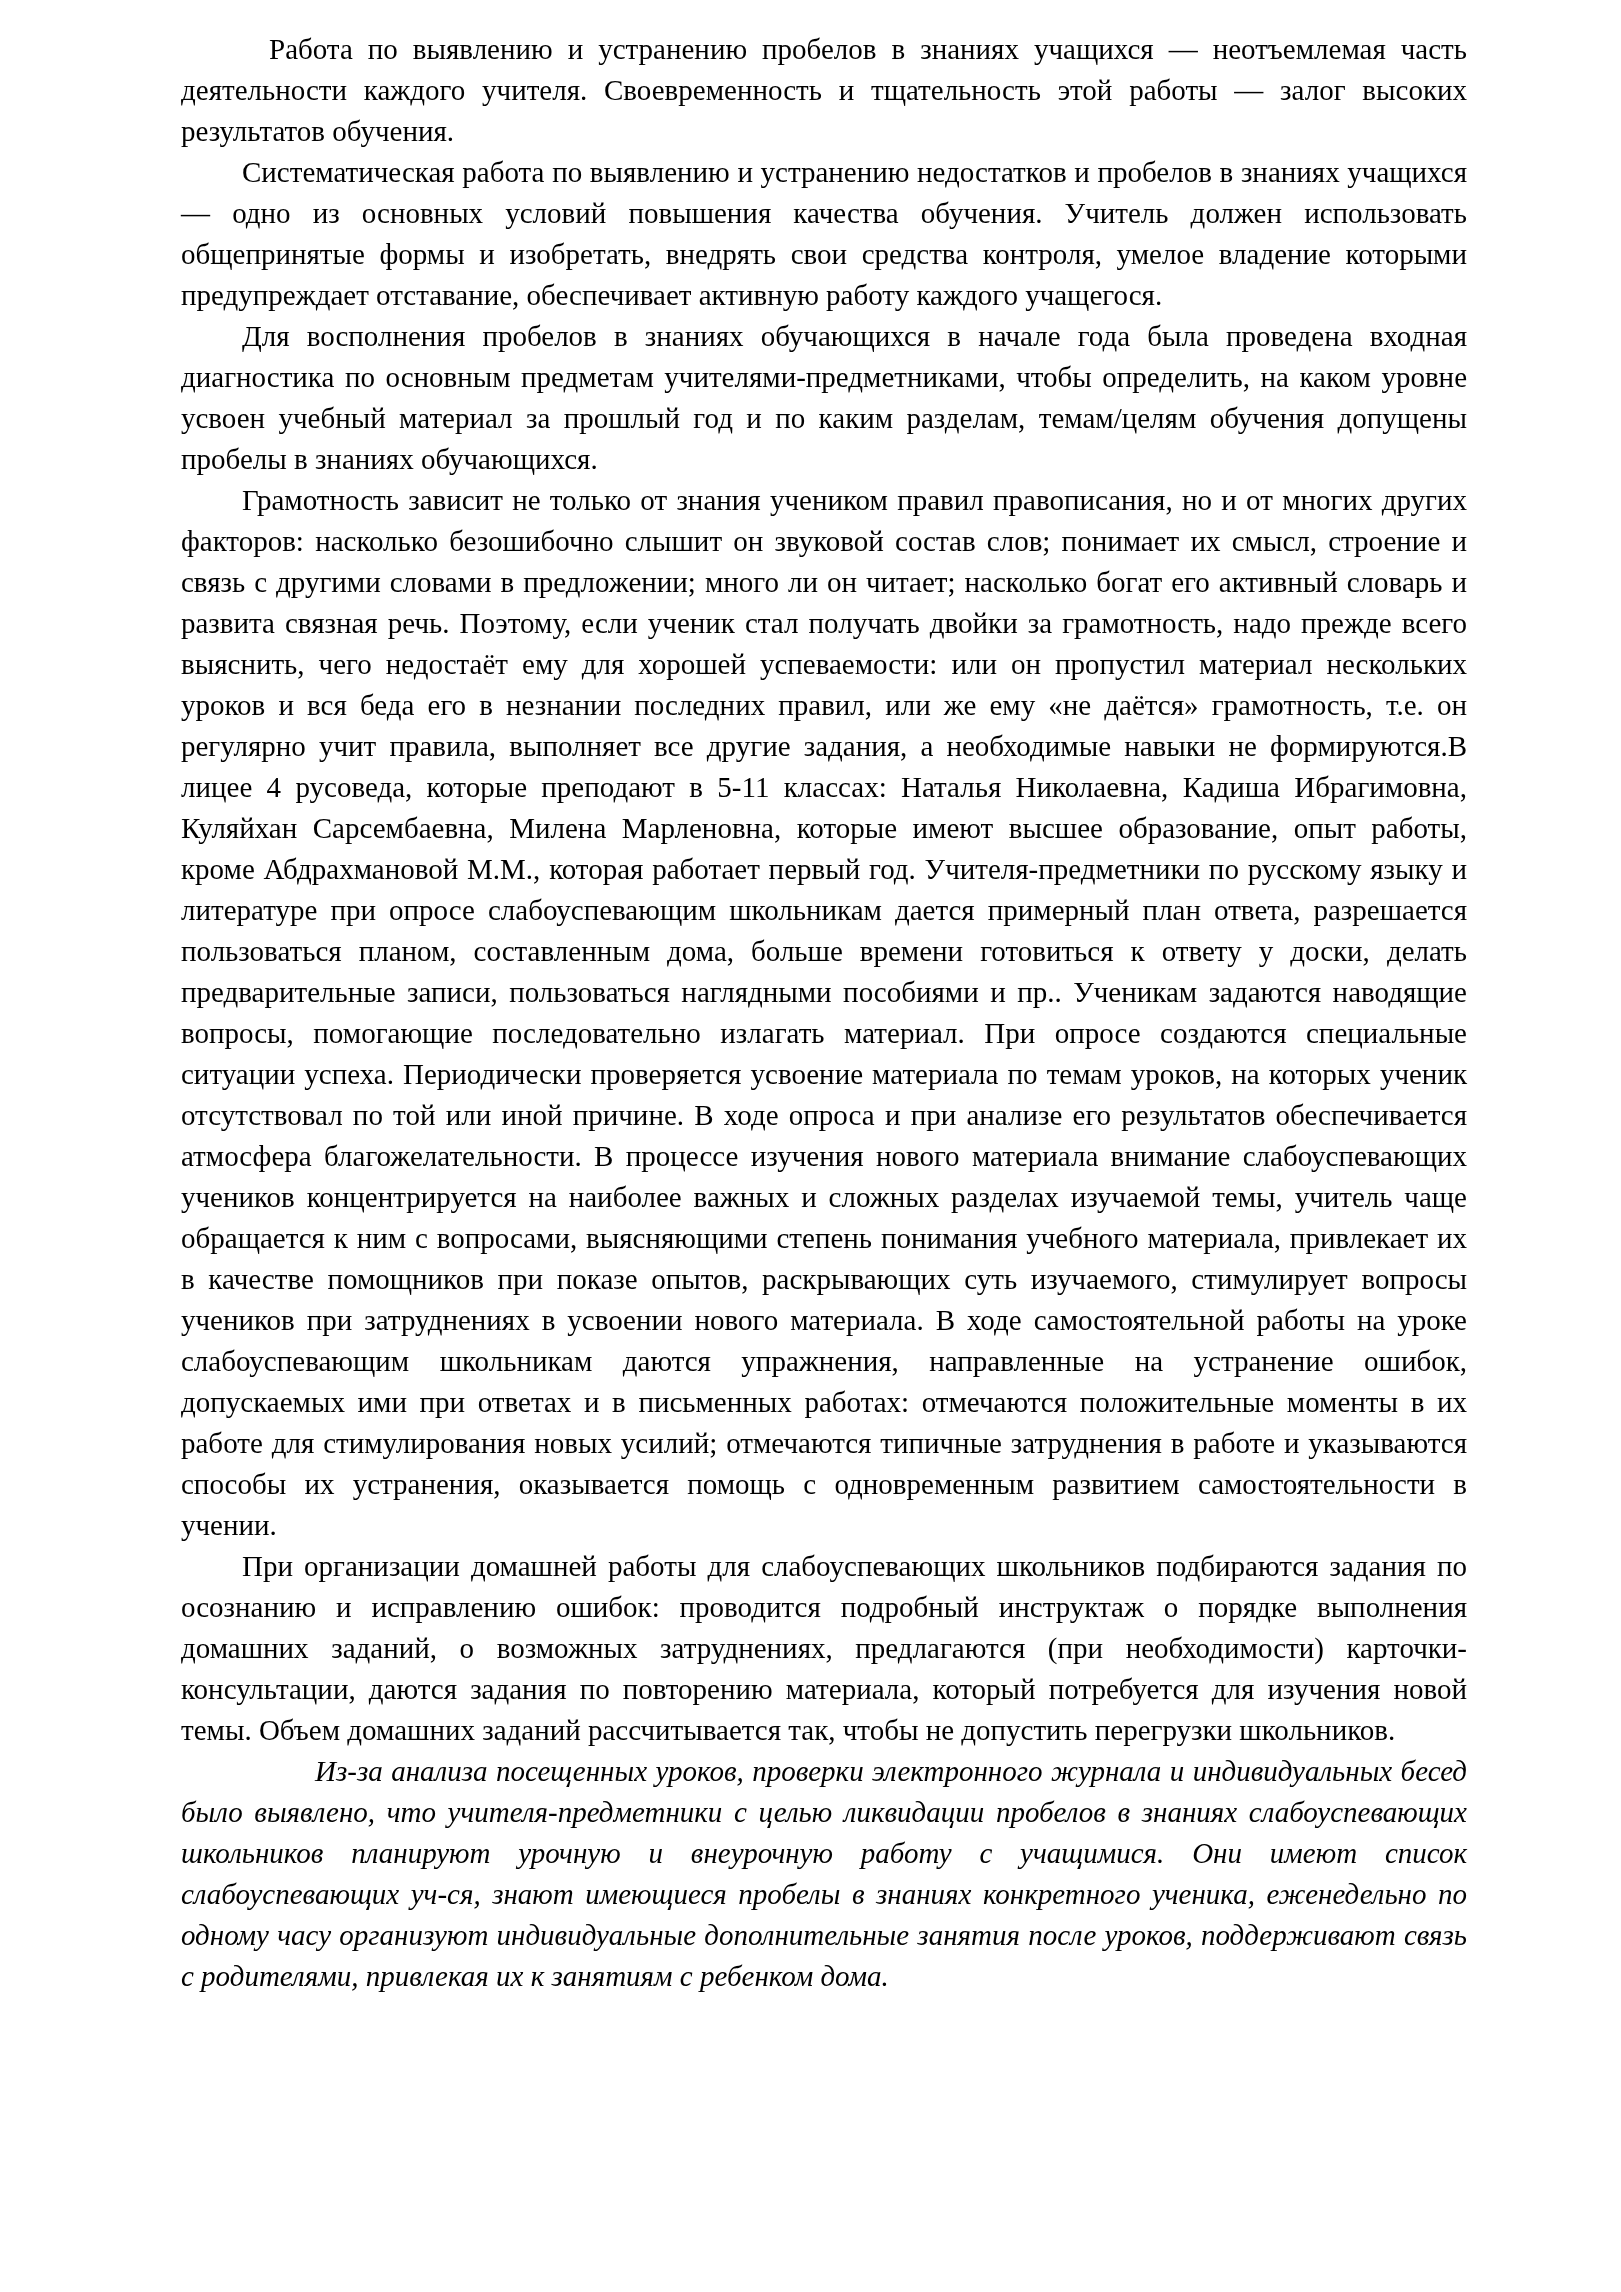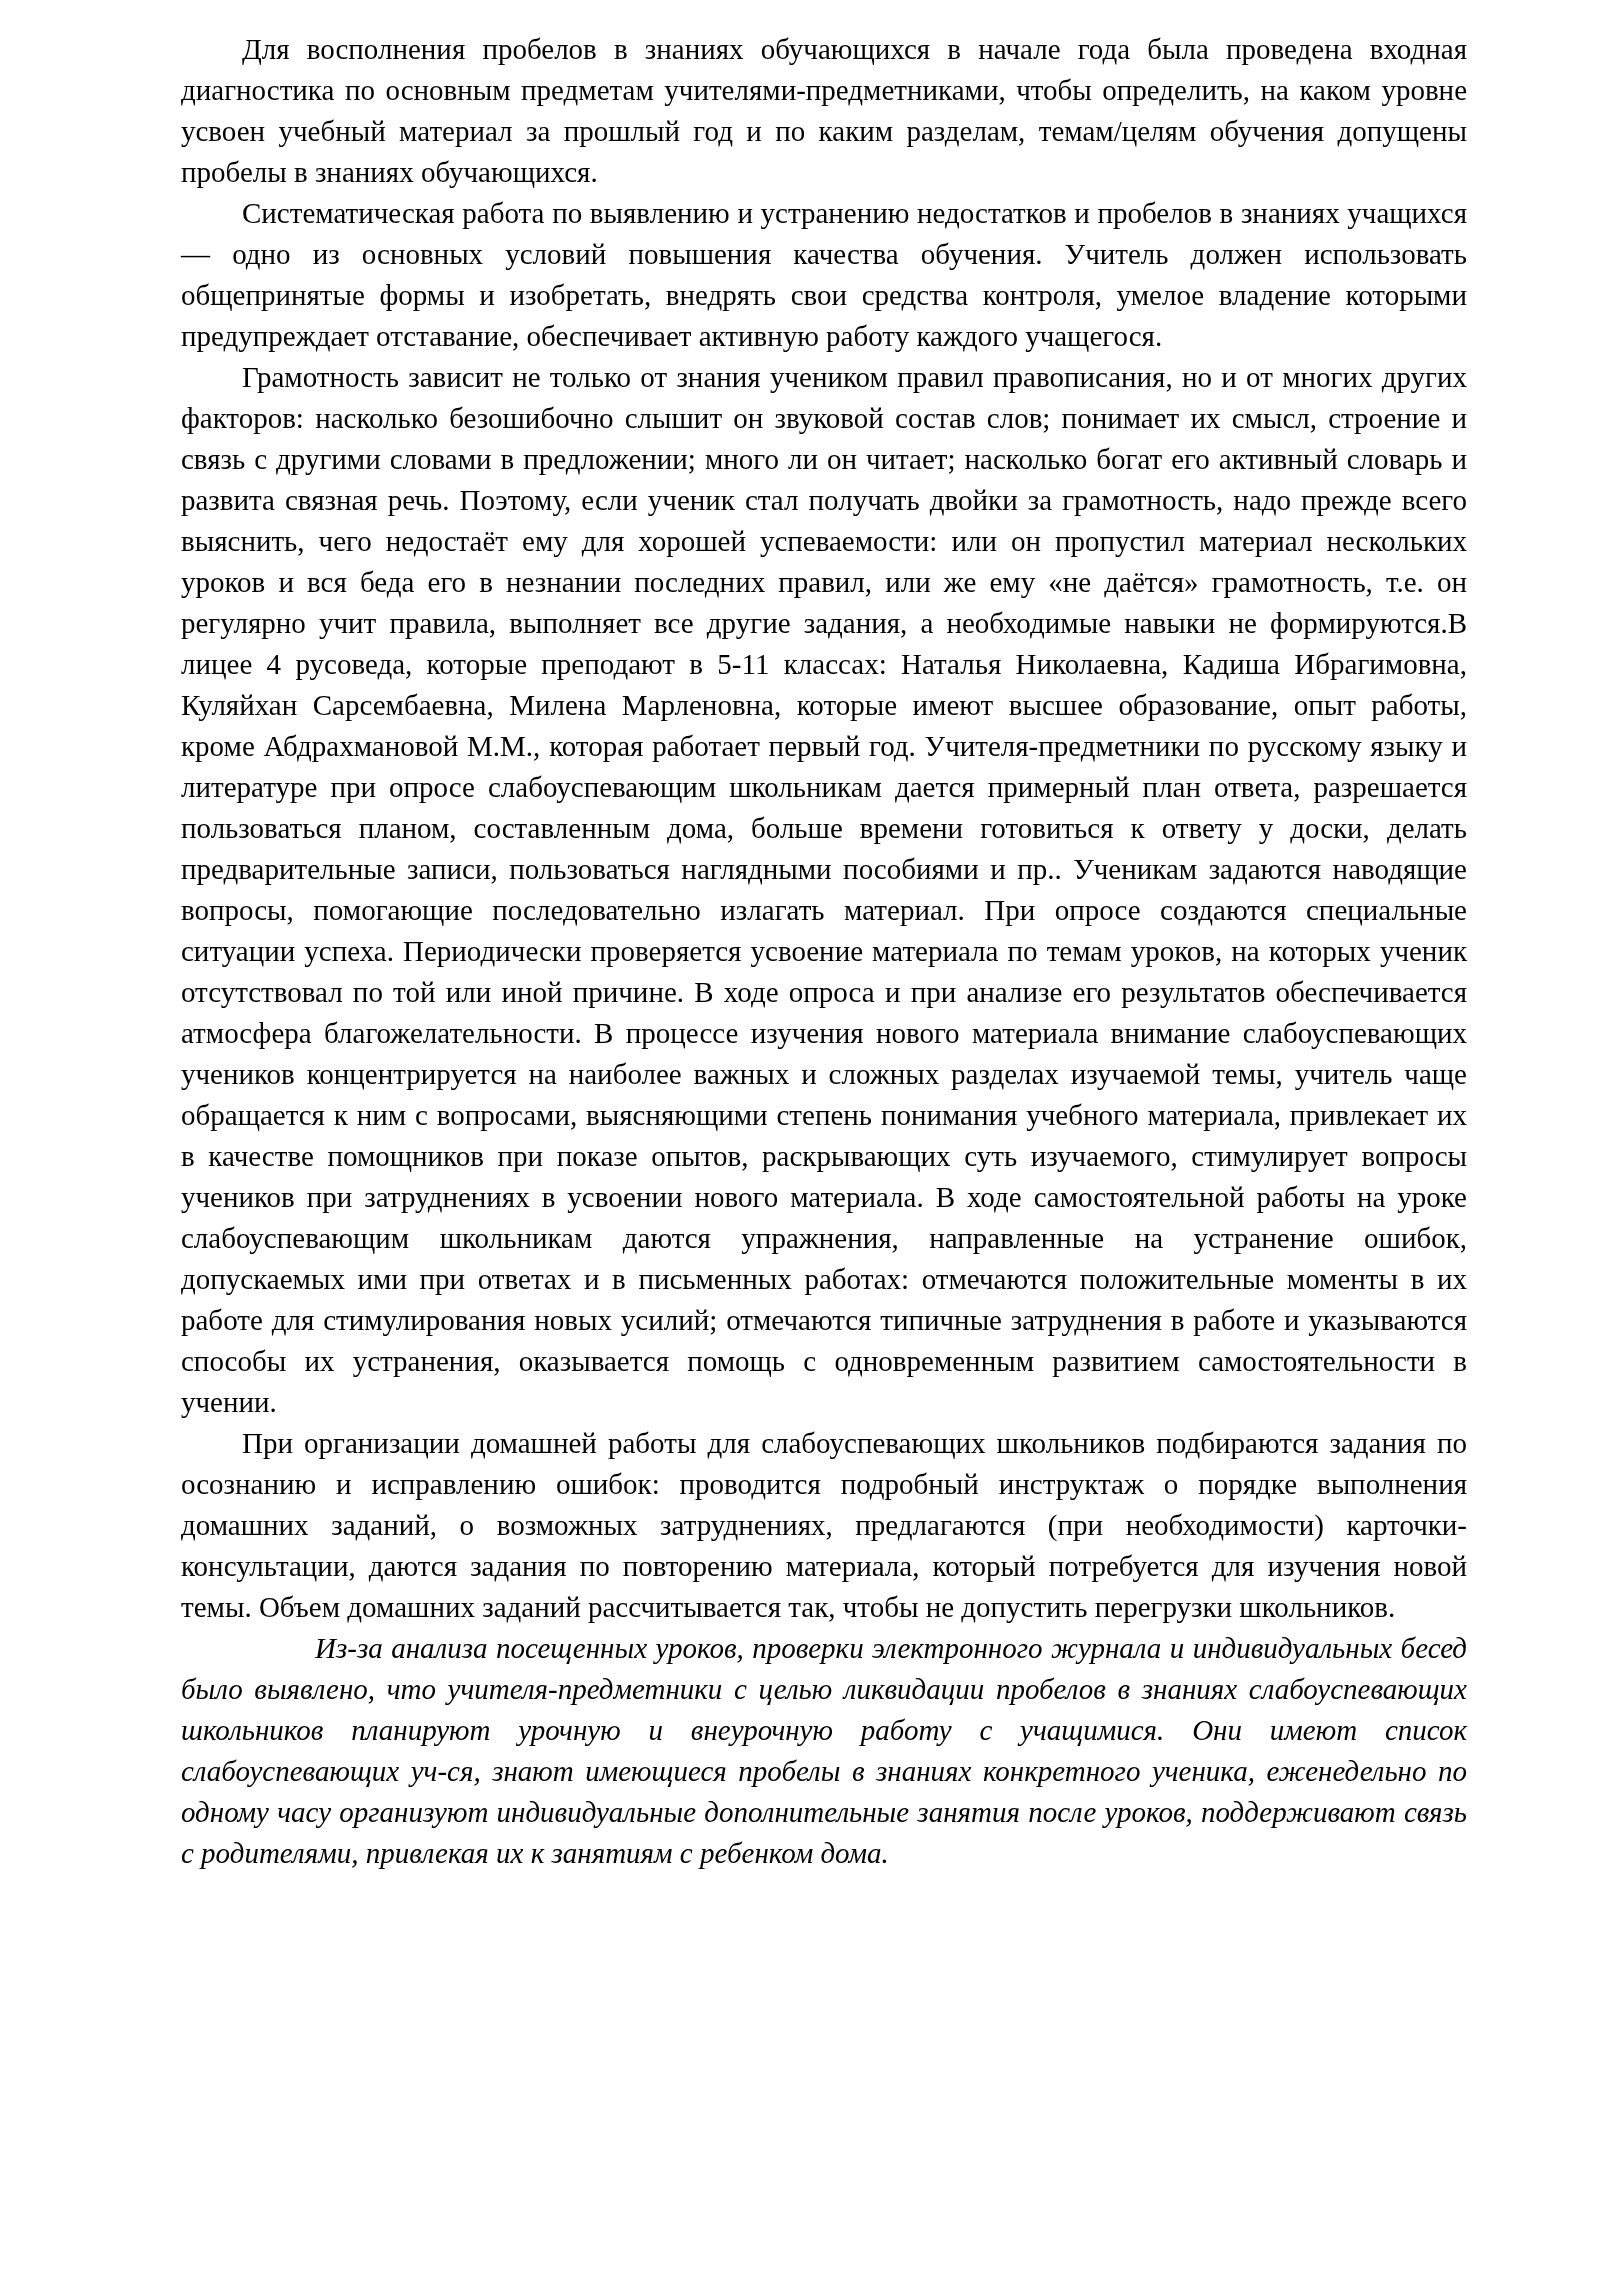--- a/index.html
+++ b/index.html
@@ -28,20 +28,21 @@
   }
   .indent-lg  { text-indent: 88px; }
   .indent-std { text-indent: 61px; }
   .indent-xl  { text-indent: 134px; font-style: italic; }
 </style>
 </head>
 <body>
 
 <div class="page">
   <div class="doc-text">
+    <p class="indent-lg">Работа по выявлению и устранению пробелов в знаниях учащихся — неотъемлемая часть деятельности каждого учителя. Своевременность и тщательность этой работы — залог высоких результатов обучения.</p>
+    <p class="indent-std">Систематическая работа по выявлению и устранению недостатков и пробелов в знаниях учащихся — одно из основных условий повышения качества обучения. Учитель должен использовать общепринятые формы и изобретать, внедрять свои средства контроля, умелое владение которыми предупреждает отставание, обеспечивает активную работу каждого учащегося.</p>
     <p class="indent-std">Для восполнения пробелов в знаниях обучающихся в начале года была проведена входная диагностика по основным предметам учителями-предметниками, чтобы определить, на каком уровне усвоен учебный материал за прошлый год и по каким разделам, темам/целям обучения допущены пробелы в знаниях обучающихся.</p>
-    <p class="indent-std">Систематическая работа по выявлению и устранению недостатков и пробелов в знаниях учащихся — одно из основных условий повышения качества обучения. Учитель должен использовать общепринятые формы и изобретать, внедрять свои средства контроля, умелое владение которыми предупреждает отставание, обеспечивает активную работу каждого учащегося.</p>
     <p class="indent-std">Грамотность зависит не только от знания учеником правил правописания, но и от многих других факторов: насколько безошибочно слышит он звуковой состав слов; понимает их смысл, строение и связь с другими словами в предложении; много ли он читает; насколько богат его активный словарь и развита связная речь. Поэтому, если ученик стал получать двойки за грамотность, надо прежде всего выяснить, чего недостаёт ему для хорошей успеваемости: или он пропустил материал нескольких уроков и вся беда его в незнании последних правил, или же ему «не даётся» грамотность, т.е. он регулярно учит правила, выполняет все другие задания, а необходимые навыки не формируются.В лицее 4 русоведа, которые преподают в 5-11 классах: Наталья Николаевна, Кадиша Ибрагимовна, Куляйхан Сарсембаевна, Милена Марленовна, которые имеют высшее образование, опыт работы, кроме Абдрахмановой М.М., которая работает первый год. Учителя-предметники по русскому языку и литературе при опросе слабоуспевающим школьникам дается примерный план ответа, разрешается пользоваться планом, составленным дома, больше времени готовиться к ответу у доски, делать предварительные записи, пользоваться наглядными пособиями и пр.. Ученикам задаются наводящие вопросы, помогающие последовательно излагать материал. При опросе создаются специальные ситуации успеха. Периодически проверяется усвоение материала по темам уроков, на которых ученик отсутствовал по той или иной причине. В ходе опроса и при анализе его результатов обеспечивается атмосфера благожелательности. В процессе изучения нового материала внимание слабоуспевающих учеников концентрируется на наиболее важных и сложных разделах изучаемой темы, учитель чаще обращается к ним с вопросами, выясняющими степень понимания учебного материала, привлекает их в качестве помощников при показе опытов, раскрывающих суть изучаемого, стимулирует вопросы учеников при затруднениях в усвоении нового материала. В ходе самостоятельной работы на уроке слабоуспевающим школьникам даются упражнения, направленные на устранение ошибок, допускаемых ими при ответах и в письменных работах: отмечаются положительные моменты в их работе для стимулирования новых усилий; отмечаются типичные затруднения в работе и указываются способы их устранения, оказывается помощь с одновременным развитием самостоятельности в учении.</p>
     <p class="indent-std">При организации домашней работы для слабоуспевающих школьников подбираются задания по осознанию и исправлению ошибок: проводится подробный инструктаж о порядке выполнения домашних заданий, о возможных затруднениях, предлагаются (при необходимости) карточки-консультации, даются задания по повторению материала, который потребуется для изучения новой темы. Объем домашних заданий рассчитывается так, чтобы не допустить перегрузки школьников.</p>
     <p class="indent-xl">Из-за анализа посещенных уроков, проверки электронного журнала и индивидуальных бесед было выявлено, что учителя-предметники с целью ликвидации пробелов в знаниях слабоуспевающих школьников планируют урочную и внеурочную работу с учащимися. Они имеют список слабоуспевающих уч-ся, знают имеющиеся пробелы в знаниях конкретного ученика, еженедельно по одному часу организуют индивидуальные дополнительные занятия после уроков, поддерживают связь с родителями, привлекая их к занятиям с ребенком дома.</p>
   </div>
 </div>
 
 
 </body></html>

